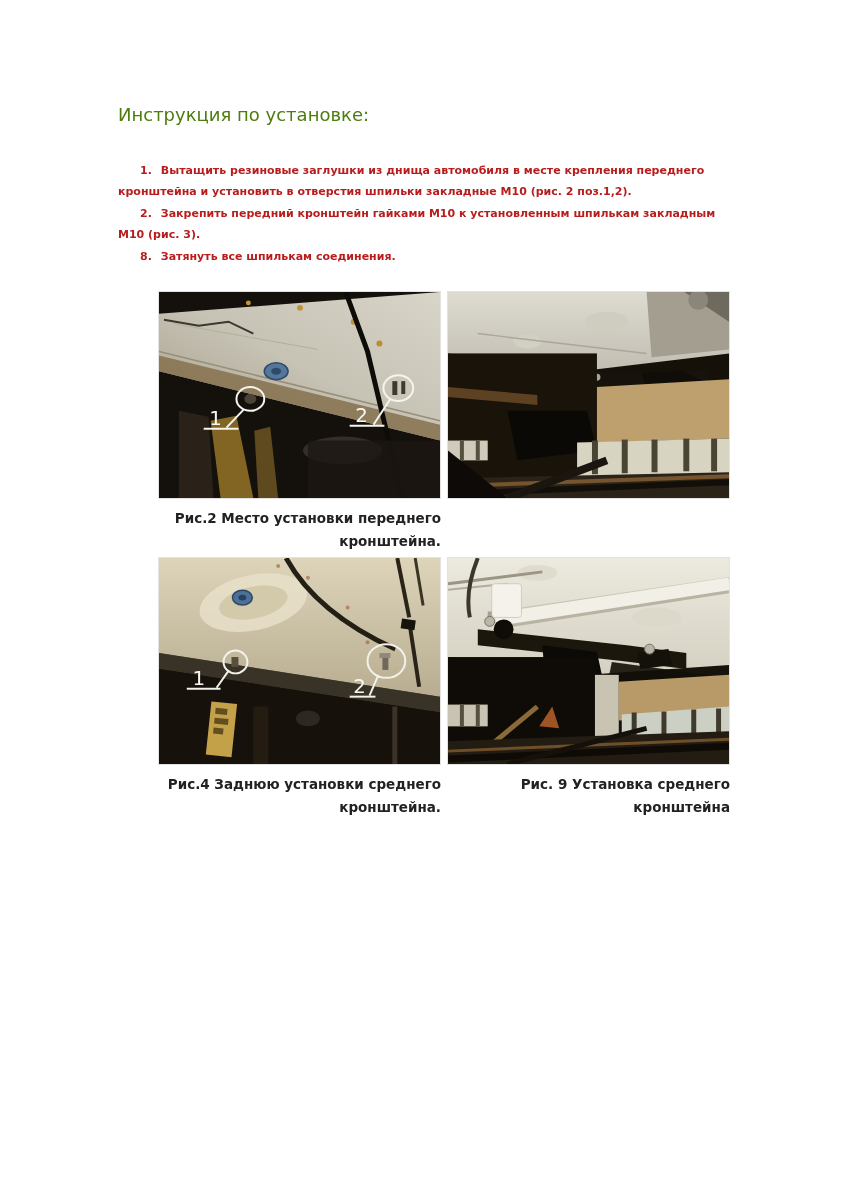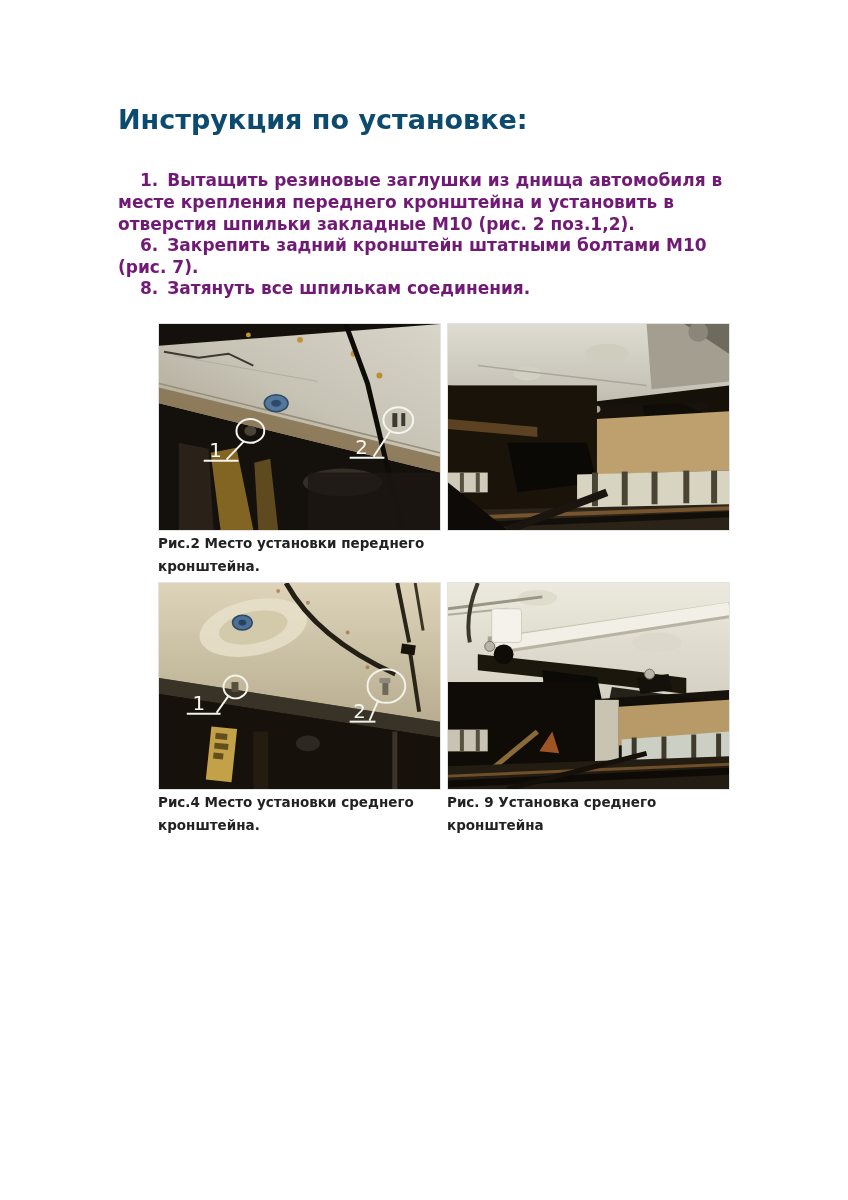--- a/index.html
+++ b/index.html
@@ -12,77 +12,77 @@
     color: #1c1c1c;
     overflow: hidden;
   }
   .content {
     position: absolute;
     left: 118px;
     top: 104px;
     width: 620px;
   }
   .title {
-    font-size: 27px;
-    font-weight: 700;
+    font-size: 18px;
+    font-weight: 400;
     line-height: 1.2;
     margin: 0 0 34px 0;
-    color: #0c4a6e;
+    color: #4d7c0f;
   }
   .steps { }
   .step {
     margin: 0;
-    font-size: 17px;
+    font-size: 11px;
     font-weight: 600;
     line-height: 21.6px;
     text-indent: 22px;
-    color: #701a75;
+    color: #b91c1c;
   }
   .step-num { margin-right: 9px; }
   .figures {
     margin: 23px 0 0 40px;
     width: 572px;
     display: grid;
     grid-template-columns: 283px 283px;
     column-gap: 6px;
   }
   .figure { width: 283px; }
   .photo {
     width: 283px;
     height: 208px;
     display: block;
     border: 1px solid #e3e3e3;
     box-sizing: border-box;
   }
   .caption {
     min-height: 50px;
-    padding-top: 1px;
+    padding-top: 8px;
     font-size: 13.5px;
     font-weight: 600;
     line-height: 23px;
-    text-align: left;
+    text-align: right;
     color: #222222;
   }
   .callout-text {
     font-family: "DejaVu Sans", sans-serif;
     font-size: 20px;
     fill: #f7f7f1;
   }
 </style>
 </head>
 <body>
 
 <div class="page">
   <div class="content">
 
     <h1 class="title">Инструкция по установке:</h1>
 
     <div class="steps">
       <p class="step"><span class="step-num">1.</span><span>Вытащить резиновые заглушки из днища автомобиля в месте крепления переднего кронштейна и установить в отверстия шпильки закладные М10 (рис. 2 поз.1,2).</span></p>
-      <p class="step"><span class="step-num">6.</span><span>Закрепить задний кронштейн штатными болтами М10 (рис. 7).</span></p>
+      <p class="step"><span class="step-num">2.</span><span>Закрепить передний кронштейн гайками М10 к установленным шпилькам закладным М10 (рис. 3).</span></p>
       <p class="step"><span class="step-num">8.</span><span>Затянуть все шпилькам соединения.</span></p>
     </div>
 
     <div class="figures">
 
       <div class="figure">
         <svg class="photo" viewBox="0 0 283 208" preserveAspectRatio="none">
           <defs>
             <linearGradient id="pan1" x1="0" y1="1" x2="1" y2="0">
               <stop offset="0" stop-color="#a49c88"></stop>
@@ -226,21 +226,21 @@
           <text class="callout-text" x="40" y="128" text-anchor="middle">1</text>
           <g stroke="#f2f2ea" stroke-width="2" fill="none">
             <rect x="222" y="96" width="11" height="5" fill="#8f897b" stroke="none"></rect>
             <rect x="225" y="101" width="6" height="12" fill="#6e685c" stroke="none"></rect>
             <ellipse cx="229" cy="104" rx="19" ry="17"></ellipse>
             <path d="M221,118 L212,139"></path>
             <line x1="192" y1="140" x2="218" y2="140"></line>
           </g>
           <text class="callout-text" x="202" y="136" text-anchor="middle">2</text>
         </svg>
-        <div class="caption">Рис.4 Место установки среднего кронштейна.</div>
+        <div class="caption">Рис.4 Заднюю установки среднего кронштейна.</div>
       </div>
 
       <div class="figure">
         <svg class="photo" viewBox="0 0 283 208" preserveAspectRatio="none">
           <defs>
             <linearGradient id="pan4" x1="0" y1="0" x2="0" y2="1">
               <stop offset="0" stop-color="#eceade"></stop>
               <stop offset="1" stop-color="#d4d0c2"></stop>
             </linearGradient>
           </defs>

